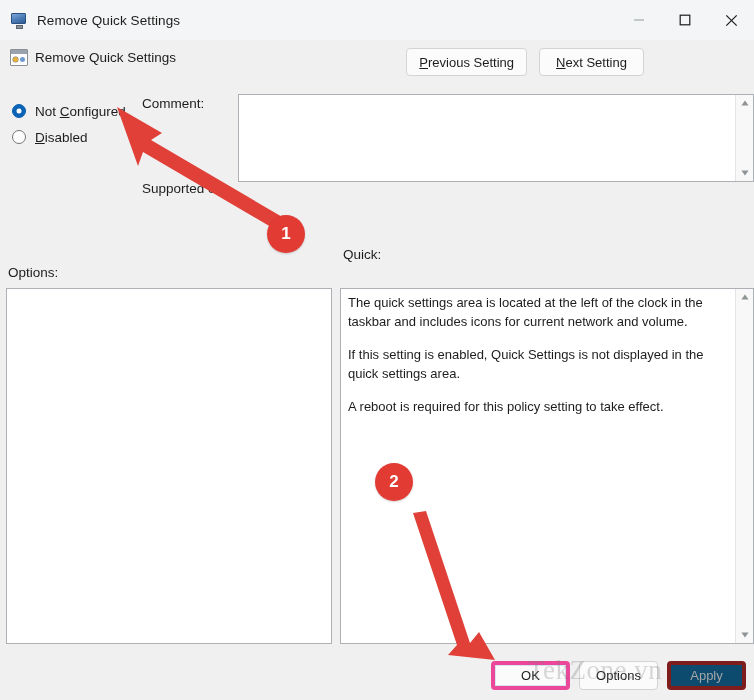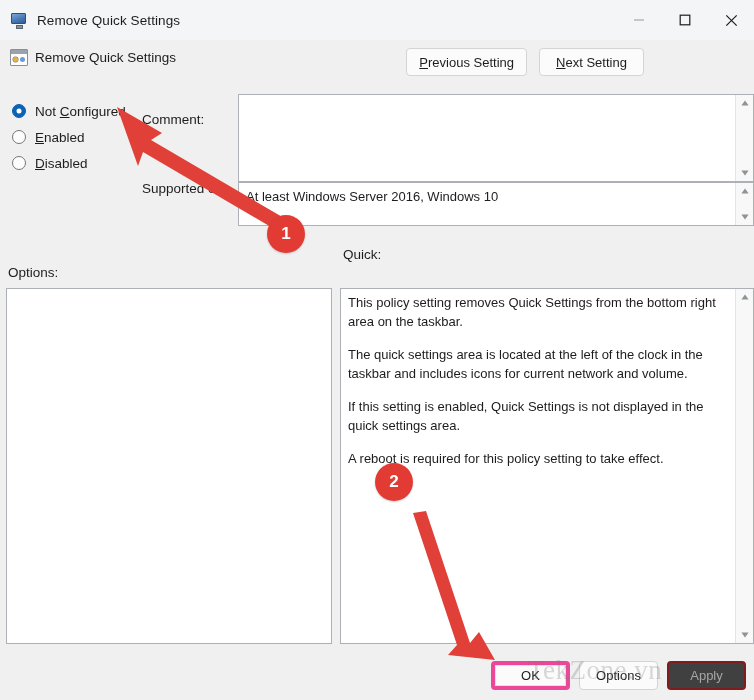--- a/index.html
+++ b/index.html
@@ -184,21 +184,21 @@
     white-space: nowrap;
   }
   .radio-label .uline { text-decoration: underline; }
 
   .field-label {
     position: absolute;
     font-size: 13.5px;
     color: #1d1d1d;
     white-space: nowrap;
   }
-  #comment-label { left: 142px; top: 112px; }
+  #comment-label { left: 142px; top: 96px; }
   #supported-label { left: 142px; top: 181px; }
   #options-label { left: 8px; top: 247px; margin-top: 18px; }
   #help-label { left: 343px; top: 247px; }
 
   
   .textbox {
     position: absolute;
     background: #ffffff;
     border: 1px solid #adb1b5;
     box-sizing: border-box;
@@ -270,22 +270,22 @@
     cursor: pointer;
     display: flex;
     align-items: center;
     justify-content: center;
   }
   .dlg-btn.default {
     border: 4px solid #ec4899;
     box-shadow: 0 0 0 1px #d6e5f0 inset;
   }
   .dlg-btn.disabled {
-    background: #404040;
-    border: 2px solid #7f1d1d;
+    background: #0c4a6e;
+    border: 4px solid #7f1d1d;
     color: #a6a6a6;
     cursor: default;
   }
 
   
   .watermark {
     position: absolute;
     left: 528px; top: 655px;
     font-size: 27px;
     color: rgba(120,120,120,0.28);
@@ -359,24 +359,20 @@
     </div>
   </div>
 
   <div class="radio-group">
     <div class="radio-row">
       <span class="radio-circle checked"></span>
       <span class="radio-label">Not <span class="uline">C</span>onfigured</span>
     </div>
     <div class="radio-row">
       <span class="radio-circle"></span>
-      <span class="radio-label"><span class="uline">E</span>nabled</span>
-    </div>
-    <div class="radio-row">
-      <span class="radio-circle"></span>
       <span class="radio-label"><span class="uline">D</span>isabled</span>
     </div>
   </div>
 
   <div class="field-label" id="comment-label">Comment:</div>
   <div class="field-label" id="supported-label">Supported on:</div>
   <div class="field-label" id="options-label">Options:</div>
   <div class="field-label" id="help-label">Quick:</div>
 
   <div class="textbox" id="comment-box">
@@ -390,48 +386,30 @@
           </svg>
       </div>
       <div class="sb-arrow">
         <svg width="8" height="6" viewBox="0 0 8 6">
             <polygon points="4,5.4 0.4,0.6 7.6,0.6" fill="#8e9396"></polygon>
           </svg>
       </div>
     </div>
   </div>
 
-  <div class="textbox" id="supported-box">
-    <div class="textbox-inner">
-      <div class="tb-text">At least Windows Server 2016, Windows 10</div>
-    </div>
-    <div class="scrollbar">
-      <div class="sb-arrow">
-        <svg width="8" height="6" viewBox="0 0 8 6">
-            <polygon points="4,0.6 7.6,5.4 0.4,5.4" fill="#8e9396"></polygon>
-          </svg>
-      </div>
-      <div class="sb-arrow">
-        <svg width="8" height="6" viewBox="0 0 8 6">
-            <polygon points="4,5.4 0.4,0.6 7.6,0.6" fill="#8e9396"></polygon>
-          </svg>
-      </div>
-    </div>
-  </div>
 
   <div class="textbox" id="options-box">
     <div class="textbox-inner">
       <div class="tb-text"></div>
     </div>
   </div>
 
   <div class="textbox" id="help-box">
     <div class="textbox-inner">
       <div class="help-text">
-        <p>This policy setting removes Quick Settings from the bottom right area on the taskbar.</p>
         <p>The quick settings area is located at the left of the clock in the taskbar and includes icons for current network and volume.</p>
         <p>If this setting is enabled, Quick Settings is not displayed in the quick settings area.</p>
         <p>A reboot is required for this policy setting to take effect.</p>
       </div>
     </div>
     <div class="scrollbar">
       <div class="sb-arrow">
         <svg width="8" height="6" viewBox="0 0 8 6">
             <polygon points="4,0.6 7.6,5.4 0.4,5.4" fill="#8e9396"></polygon>
           </svg>

